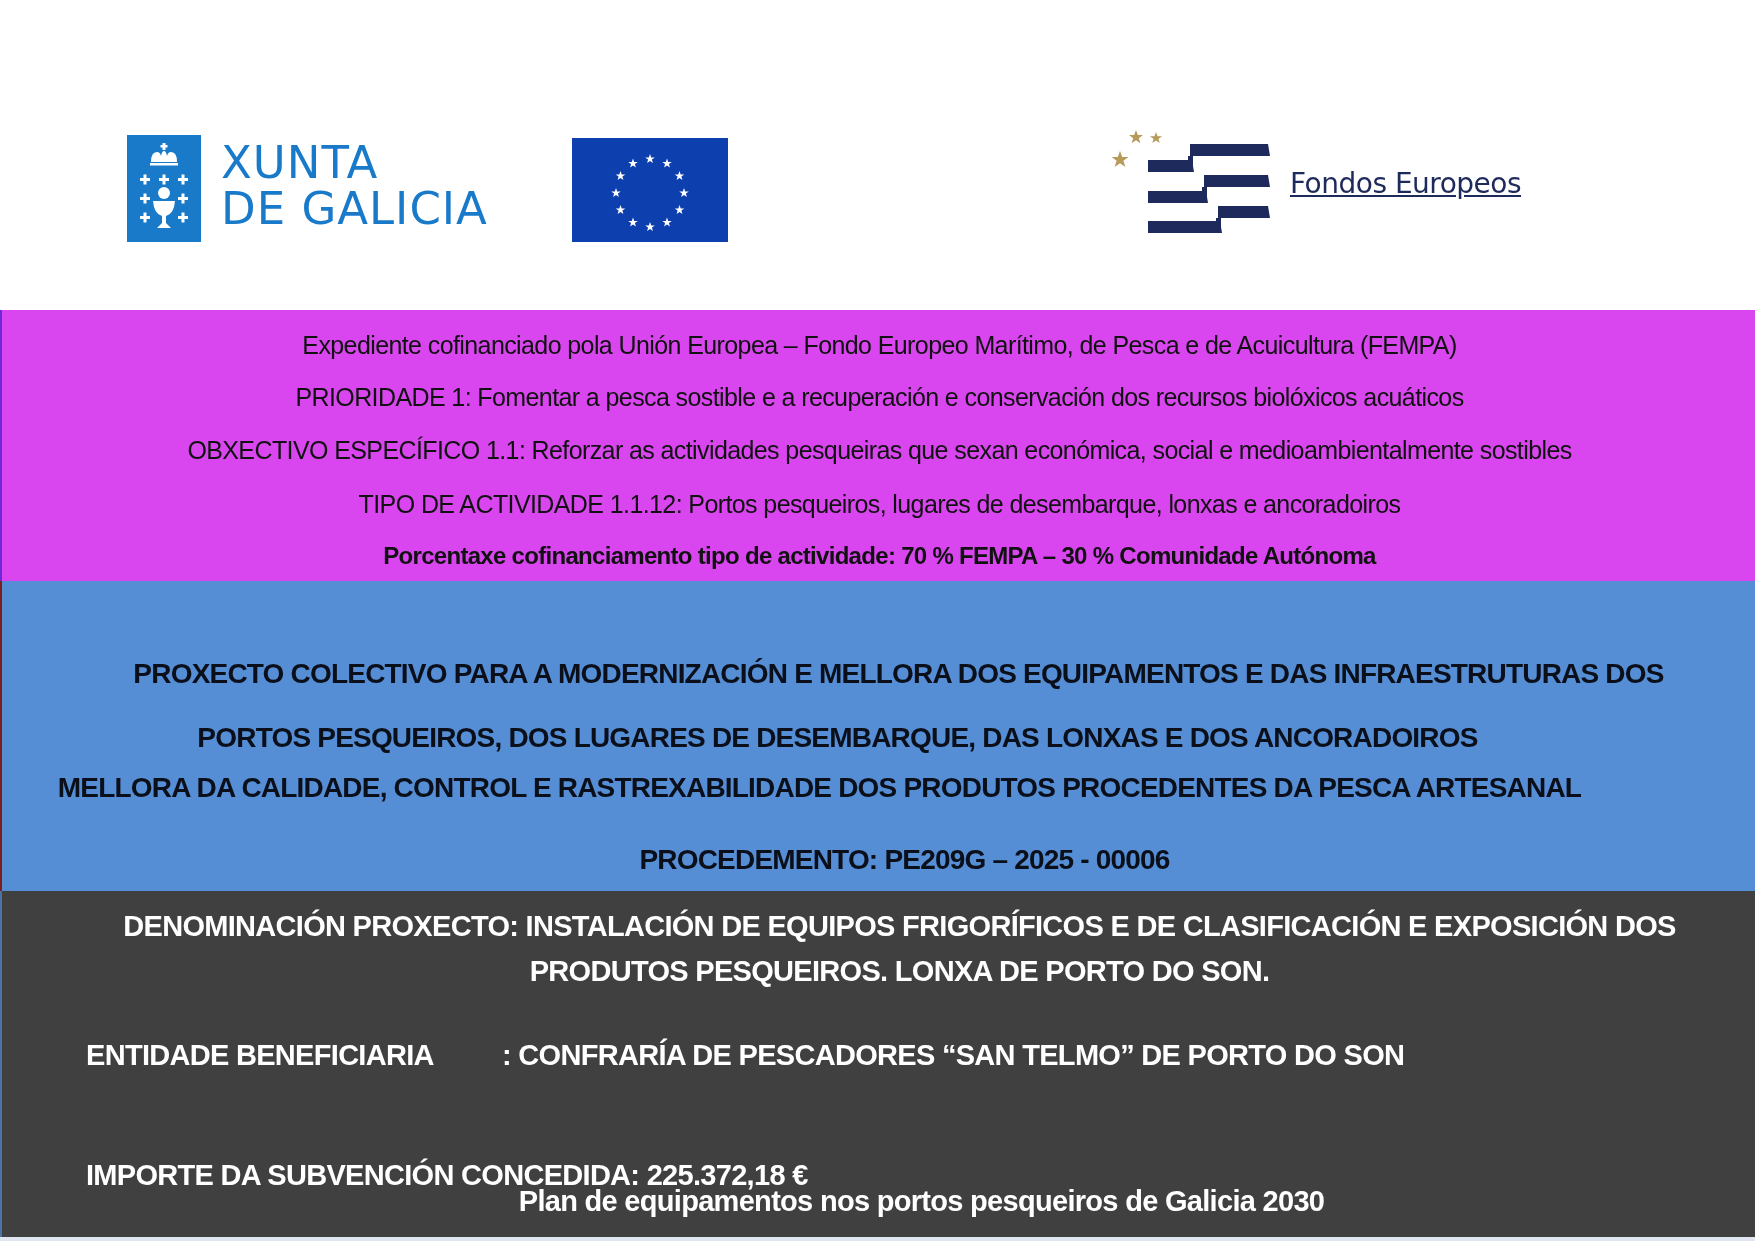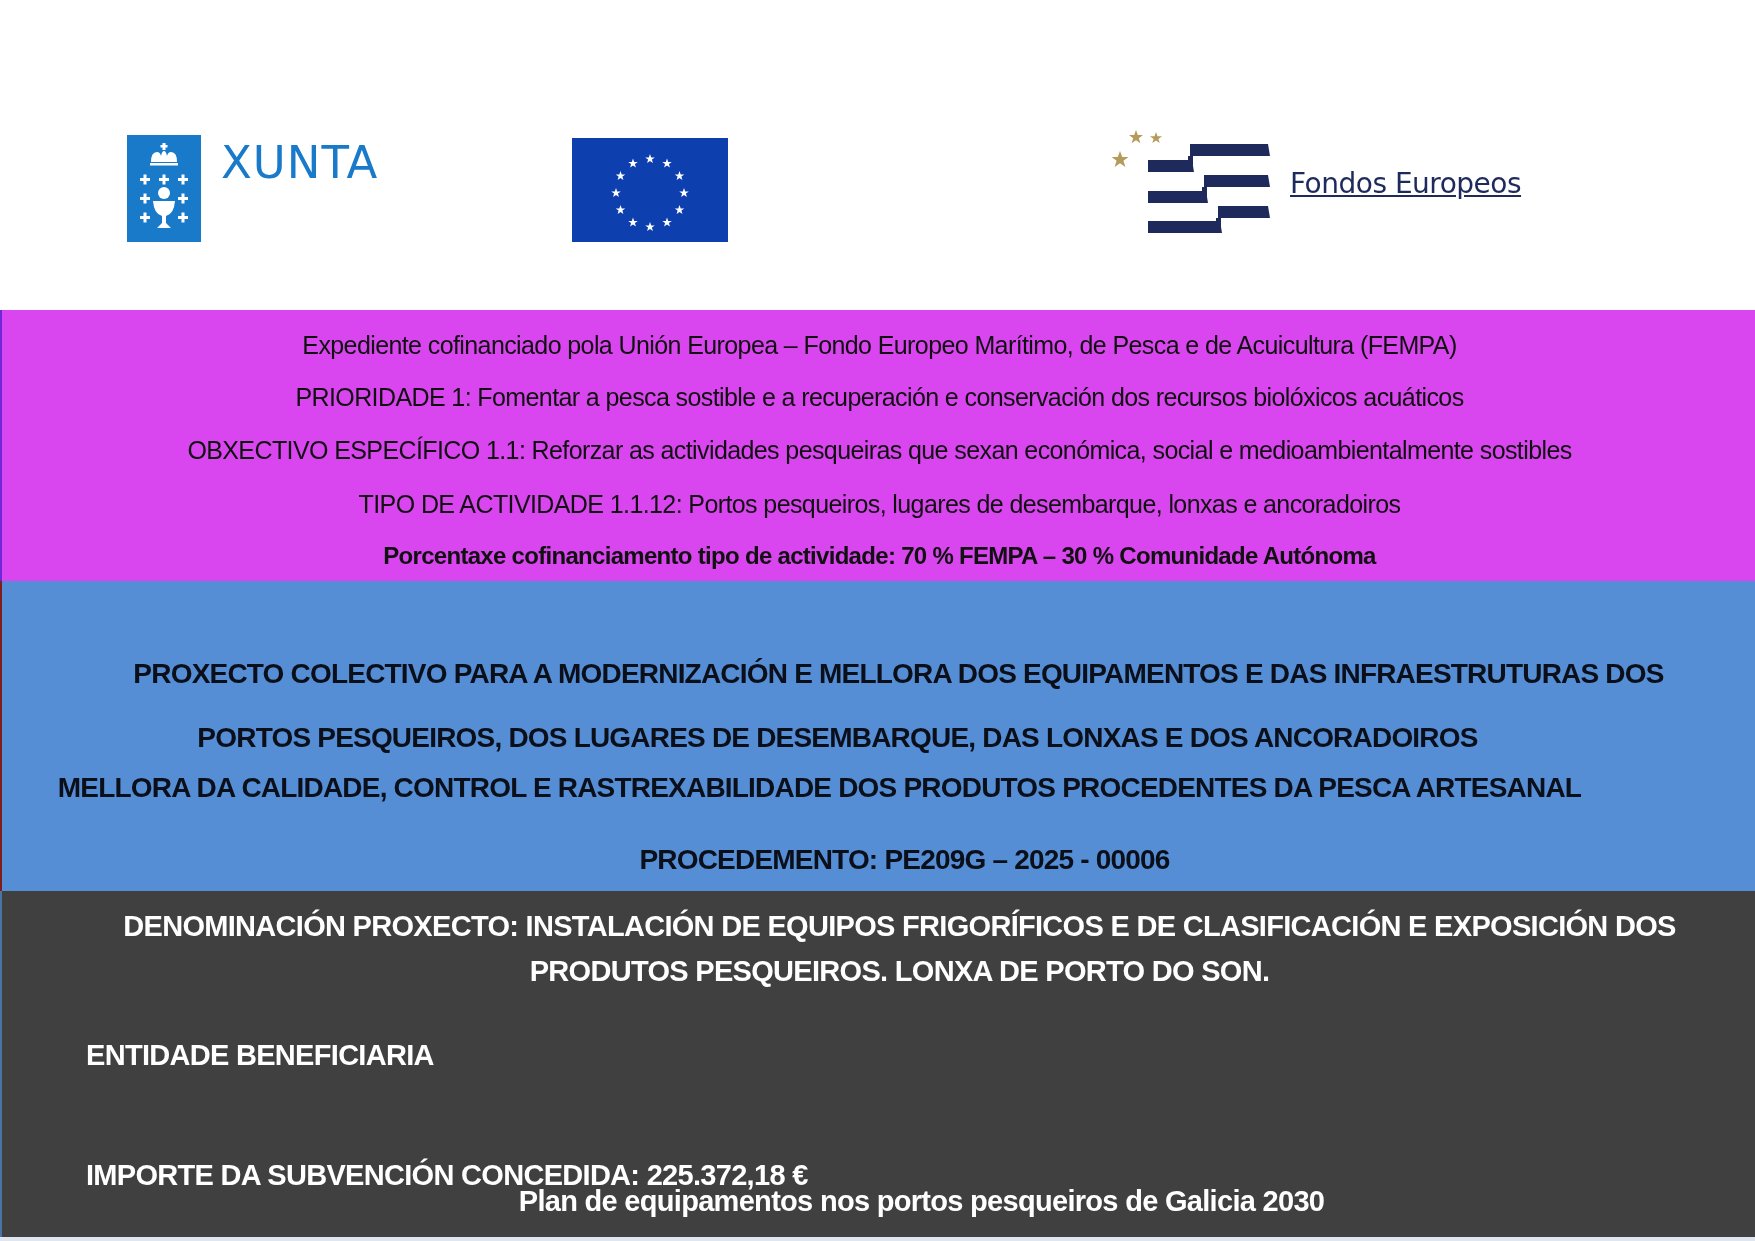--- a/index.html
+++ b/index.html
@@ -68,20 +68,21 @@
             <rect x="54.5" y="77.5" width="3" height="10"></rect>
         </g>
 
         <circle cx="37" cy="58" r="6"></circle>
         <path d="M26 66 L48 66 Q47 79 39 81 L39 88 L44 93 L30 93 L35 88 L35 81 Q27 79 26 66 Z"></path>
       </g>
     </svg>
   </div>
   <div class="xunta-text">
     <div>XUNTA</div>
+    <div>DE GALICIA</div>
   </div>
 
   <div class="eu-flag">
     <svg viewBox="0 0 156 104" xmlns="http://www.w3.org/2000/svg">
       <defs>
         <polygon id="st" points="0,-5 1.2,-1.6 4.8,-1.6 1.9,0.6 2.9,4.1 0,2 -2.9,4.1 -1.9,0.6 -4.8,-1.6 -1.2,-1.6" fill="#ffffff"></polygon>
       </defs>
       <use href="#st" x="78" y="21"></use>
       <use href="#st" x="95" y="25.5"></use>
       <use href="#st" x="107.5" y="38"></use>
@@ -135,17 +136,18 @@
   <div class="line mid-line" style="top:77px; left:38px; width:1717px;">PROXECTO COLECTIVO PARA A MODERNIZACIÓN E MELLORA DOS EQUIPAMENTOS E DAS INFRAESTRUTURAS DOS</div>
   <div class="line mid-line" style="top:141px; left:-42px;">PORTOS PESQUEIROS, DOS LUGARES DE DESEMBARQUE, DAS LONXAS E DOS ANCORADOIROS</div>
   <div class="line mid-line" style="top:191px; left:-60px;">MELLORA DA CALIDADE, CONTROL E RASTREXABILIDADE DOS PRODUTOS PROCEDENTES DA PESCA ARTESANAL</div>
   <div class="line mid-line" style="top:263px; left:25px;">PROCEDEMENTO: PE209G – 2025 - 00006</div>
 </div>
 
 <div class="band band-dark">
   <div class="line dark-line" style="top:19px; left:20px;">DENOMINACIÓN PROXECTO: INSTALACIÓN DE EQUIPOS FRIGORÍFICOS E DE CLASIFICACIÓN E EXPOSICIÓN DOS</div>
   <div class="line dark-line" style="top:64px; left:20px;">PRODUTOS PESQUEIROS. LONXA DE PORTO DO SON.</div>
   <div class="line dark-line dark-left" style="top:148px; left:84px; width:auto;">ENTIDADE BENEFICIARIA</div>
+  <div class="line dark-line dark-left" style="top:148px; left:500px; width:auto;">: CONFRARÍA DE PESCADORES “SAN TELMO” DE PORTO DO SON</div>
   <div class="line dark-line dark-left" style="top:232px; left:84px; width:auto;margin-top:36px;">IMPORTE DA SUBVENCIÓN CONCEDIDA: 225.372,18 €</div>
   <div class="line dark-line" style="top:294px; left:42px;">Plan de equipamentos nos portos pesqueiros de Galicia 2030</div>
 </div>
 
 <div class="bottom-strip"></div>
 
 </body></html>

